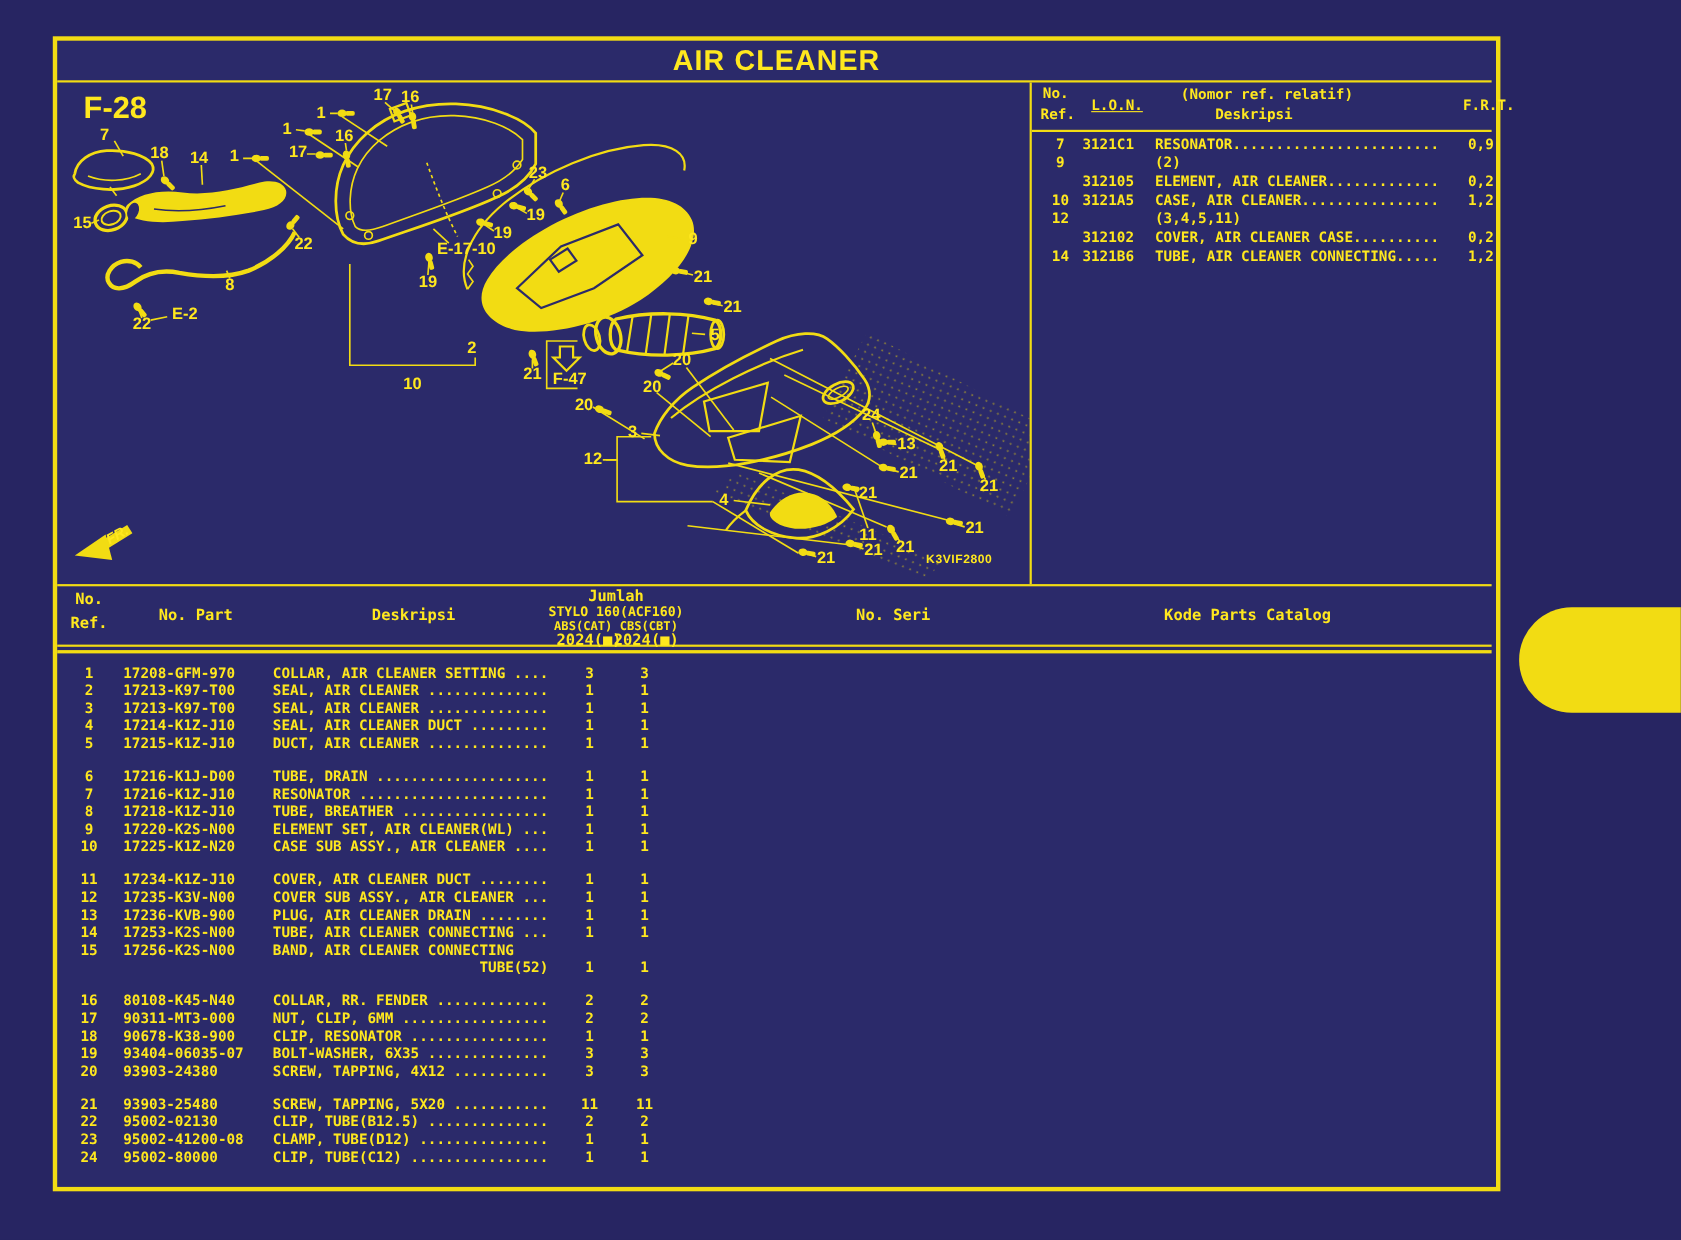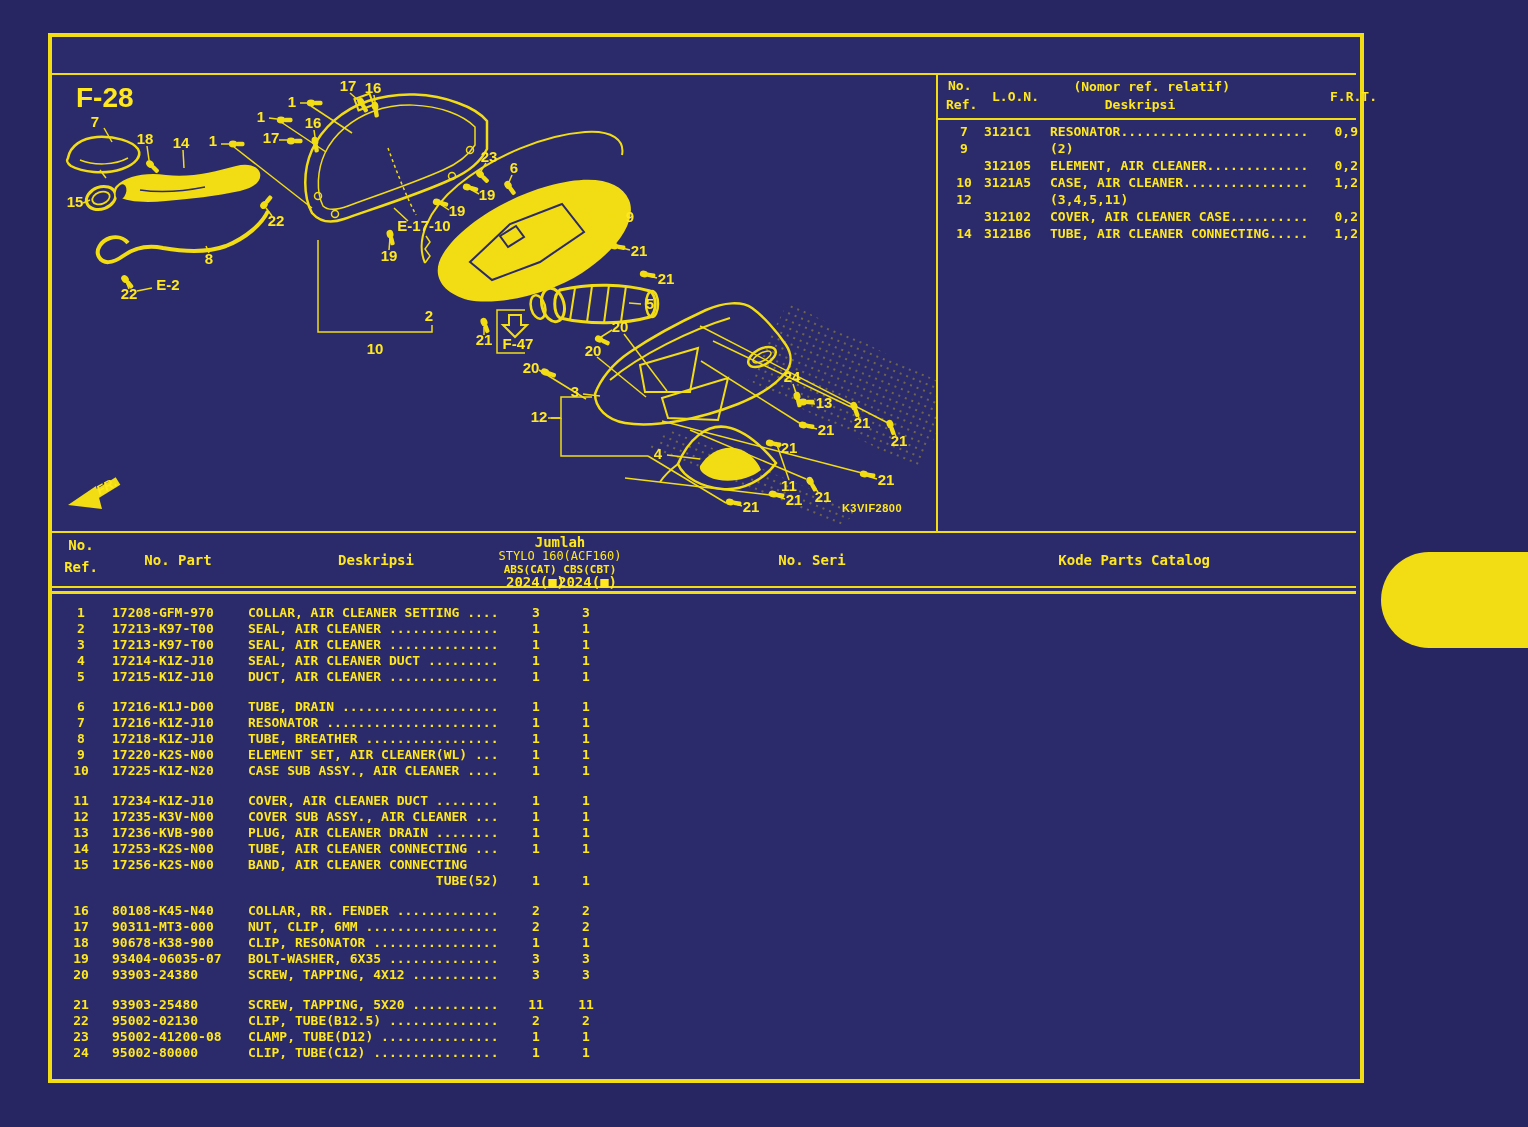--- a/index.html
+++ b/index.html
@@ -23,21 +23,21 @@
   
   .rt-h{font-weight:bold;font-size:13px;white-space:pre;}
   .rt-rows{left:944px;top:123px;width:414px;}
   .rt-row{display:flex;height:17px;line-height:17px;font-weight:bold;font-size:13px;}
   .r-ref{width:40px;text-align:center;}
   .r-lon{width:66px;text-align:left;}
   .r-desc{width:262px;white-space:pre;overflow:hidden;}
   .r-frt{width:46px;text-align:right;}
   
   .pt-h{font-weight:bold;font-size:14px;white-space:pre;}
-  .pt-h-s{font-weight:normal;font-size:12px;white-space:pre;}
+  .pt-h-s{font-weight:bold;font-size:12px;white-space:pre;}
   .pt-h-xs{font-weight:bold;font-size:11px;white-space:pre;}
   .pt-h-xxs{font-weight:bold;font-size:14px;white-space:pre;}
   .pt-rows{left:52px;top:605px;width:1304px;}
   .pt-row{display:flex;height:16px;line-height:16px;font-weight:bold;font-size:13px;}
   .pt-row.gap{margin-top:14px;}
   .c-ref{width:58px;text-align:center;}
   .c-part{width:136px;padding-left:2px;}
   .c-desc{width:260px;white-space:pre;overflow:hidden;}
   .c-q1{width:56px;text-align:center;}
   .c-q2{width:44px;text-align:center;}
@@ -60,31 +60,32 @@
            font-size:13px;text-anchor:middle;dominant-baseline:middle;}
 </style>
 </head>
 <body>
 
 <div class="page">
 
   <div class="abs frame"></div>
 
   <div class="abs page-code">F-28</div>
+  <div class="abs title">AIR CLEANER</div>
   <div class="abs hline" style="left:52px;top:73px;width:1304px;"></div>
 
   <div class="abs vline" style="left:936px;top:75px;height:456px;"></div>
   <div class="abs hline" style="left:938px;top:118px;width:418px;"></div>
   <div class="abs hline" style="left:52px;top:531px;width:1304px;"></div>
   <div class="abs hline" style="left:52px;top:586px;width:1304px;"></div>
   <div class="abs hline" style="left:52px;top:591px;width:1304px;height:3px;"></div>
 
   <div class="abs rt-h" style="left:948px;top:78px;">No.</div>
   <div class="abs rt-h" style="left:946px;top:97px;">Ref.</div>
-  <div class="abs rt-h" style="left:992px;top:89px;">L.O.N.</div>
+  <div class="abs rt-h" style="left:992px;top:89px;text-decoration:underline;">L.O.N.</div>
   <div class="abs rt-h" style="left:1050px;top:79px;width:180px;text-align:right;">(Nomor ref. relatif)</div>
   <div class="abs rt-h" style="left:1050px;top:97px;width:180px;text-align:center;">Deskripsi</div>
   <div class="abs rt-h" style="left:1310px;top:89px;margin-left:20px;">F.R.T.</div>
 
   <div class="abs rt-rows">
 
   <div class="rt-row">
         <span class="r-ref">7</span>
         <span class="r-lon">3121C1</span>
         <span class="r-desc">RESONATOR........................</span>

